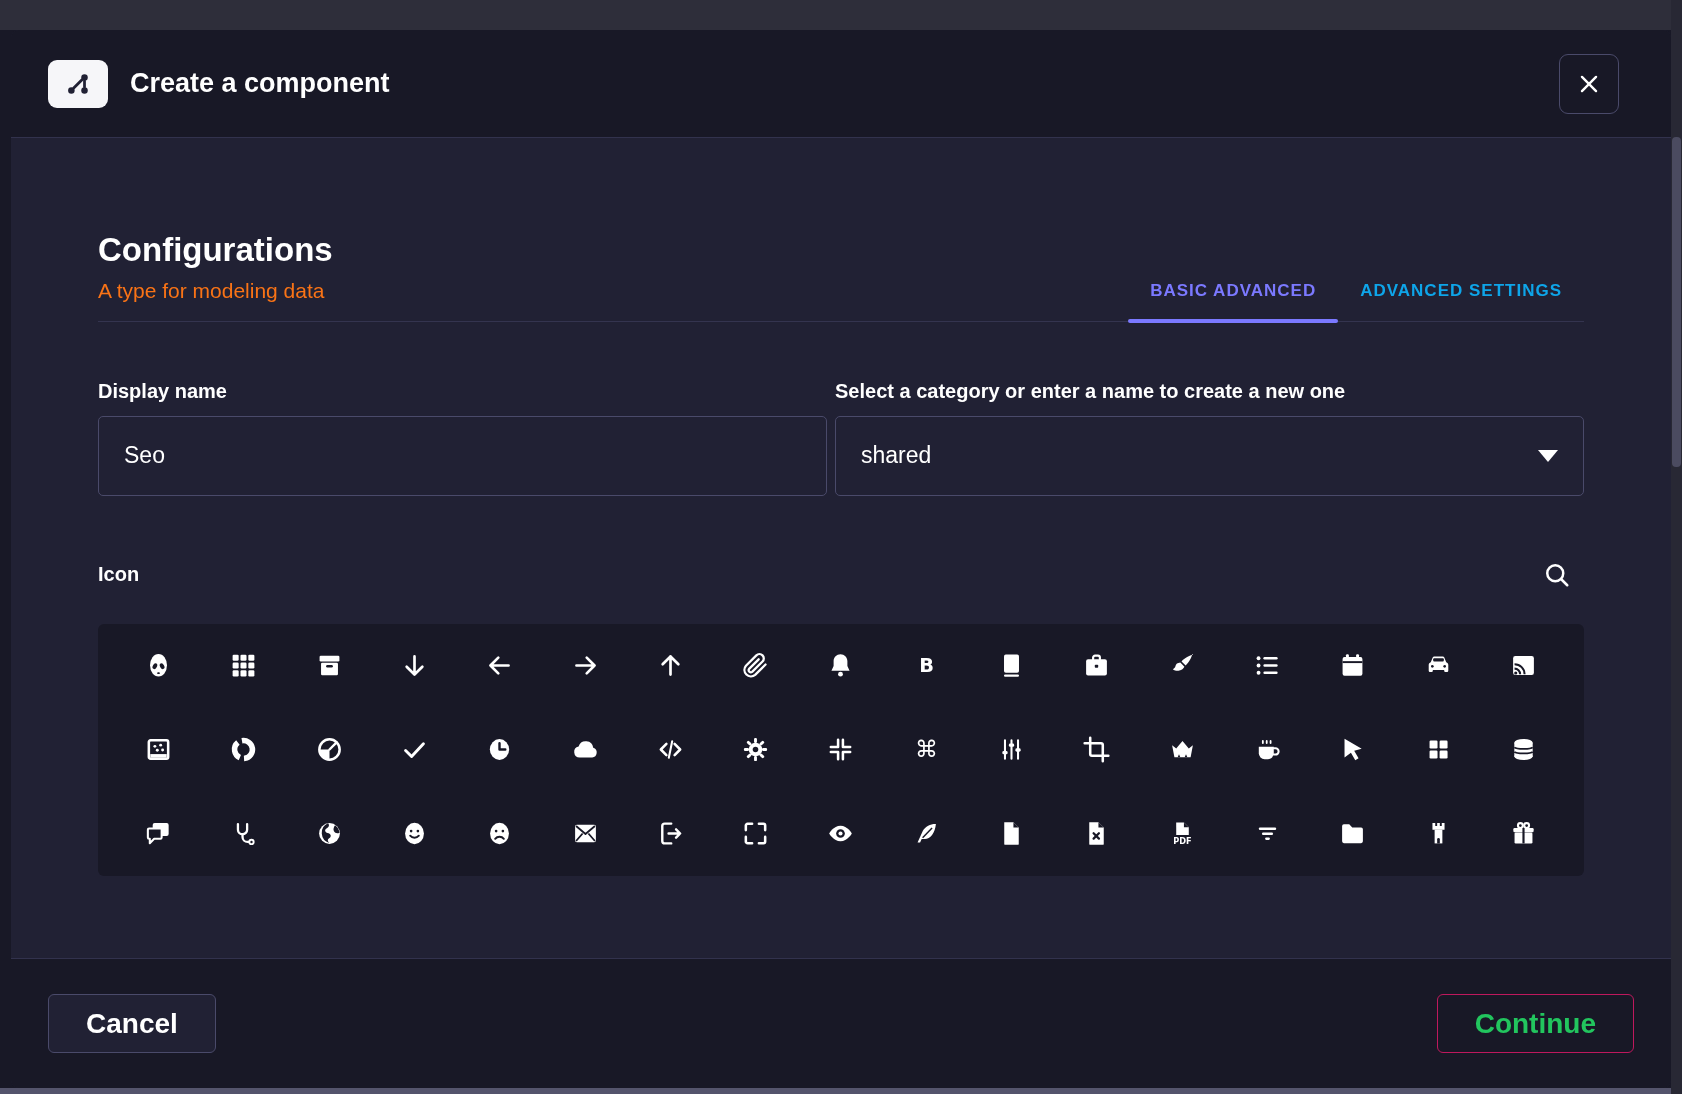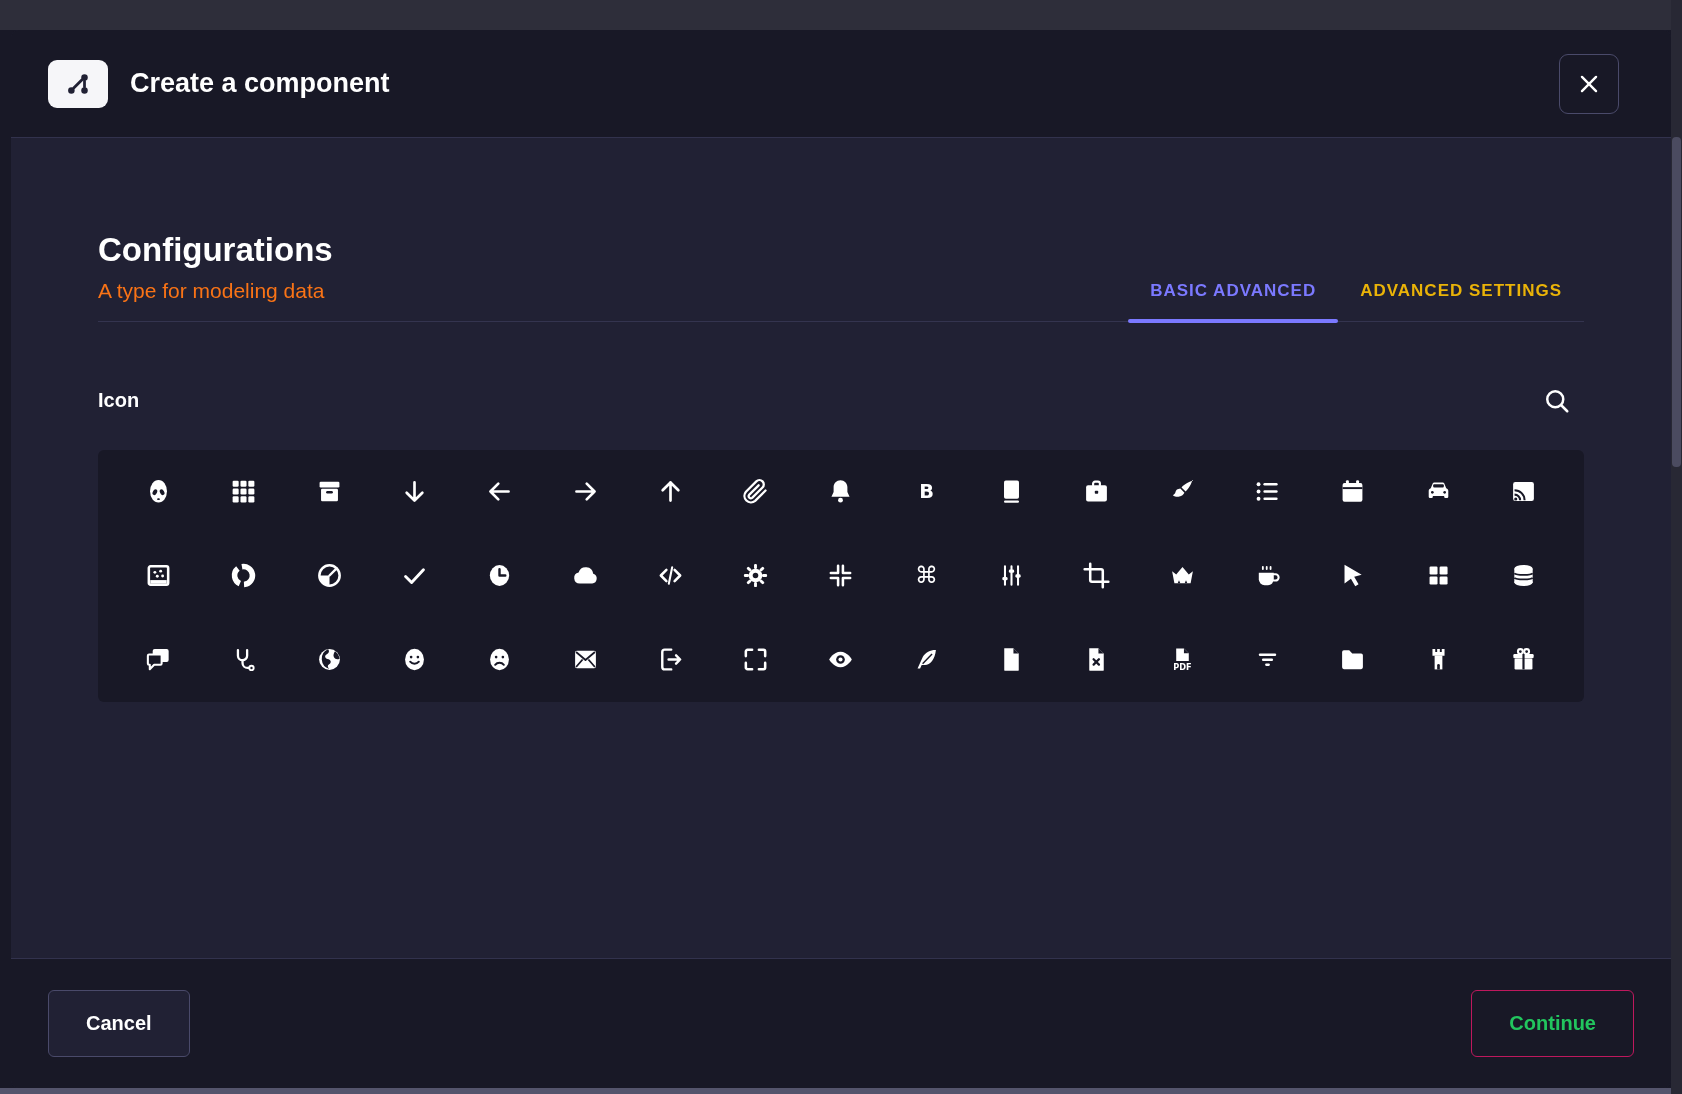--- a/index.html
+++ b/index.html
@@ -28,21 +28,21 @@
   .modal-body { flex:1 1 auto; background:#212134; padding:92px 87px 0; }
 
   .section-head { display:flex; justify-content:space-between; align-items:flex-end;
                   border-bottom:1px solid #34344f; }
   .heading-block { padding-bottom:18px; }
   .page-heading { color:#ffffff; font-size:33px; font-weight:700; line-height:1.2; }
   .page-subtitle { color:#f97316; font-size:21px; margin-top:9px; }
 
   .tabs { display:flex; }
   .tab { font-size:17px; font-weight:700; letter-spacing:1px; padding:14px 22px 20px; cursor:pointer;
-         color:#eab308; position:relative; background:none; border:none;
+         color:#0ea5e9; position:relative; background:none; border:none;
          font-family:"Liberation Sans","DejaVu Sans",sans-serif; }
   .tab.active { color:#7b79ff; }
   .tab.active::after { content:""; position:absolute; left:0; right:0; bottom:-2px; height:4px;
                        background:#7b79ff; border-radius:2px; }
 
   .form-row { display:grid; grid-template-columns:729px 749px; column-gap:8px; margin-top:58px; }
   .field-label { display:block; color:#ffffff; font-size:20px; font-weight:700; margin-bottom:13px; }
   .text-input, .select-box { width:100%; height:80px; background:transparent; border:1px solid #4a4a6a;
         border-radius:5px; color:#ffffff; font-size:23px; padding:0 25px;
         font-family:"Liberation Sans","DejaVu Sans",sans-serif; }
@@ -57,21 +57,21 @@
 
   .icon-grid { margin-top:34px; background:#181826; border-radius:6px; padding:0 18px;
                display:grid; grid-template-columns:repeat(17,1fr); grid-auto-rows:84px;
                justify-items:center; align-items:center; }
   .icon-cell { background:none; border:none; cursor:pointer; width:52px; height:52px;
                display:flex; align-items:center; justify-content:center; border-radius:4px; }
 
   
   .modal-footer { flex:0 0 auto; height:130px; background:#181826; border-top:1px solid #32324d;
                   display:flex; align-items:center; justify-content:space-between; padding:0 37px; }
-  .btn { height:67px; border-radius:6px; font-size:20px; font-weight:700; padding:0 37px; cursor:pointer;
+  .btn { height:59px; border-radius:6px; font-size:28px; font-weight:700; padding:0 37px; cursor:pointer;
          font-family:"Liberation Sans","DejaVu Sans",sans-serif; }
   .btn-cancel { background:#212134; border:1px solid #4a4a6a; color:#ffffff; }
   .btn-continue { background:transparent; border:1px solid #be185d; color:#22c55e; }
 </style>
 </head>
 <body>
 
 <div class="strip-top"></div>
 <div class="strip-bottom"></div>
 <div class="strip-right"></div>
@@ -107,20 +107,33 @@
       <div class="heading-block">
         <div class="page-heading">Configurations</div>
         <div class="page-subtitle">A type for modeling data</div>
       </div>
       <div class="tabs">
         <button class="tab active">BASIC ADVANCED</button>
         <button class="tab">ADVANCED SETTINGS</button>
       </div>
     </div>
 
+    <div class="form-row">
+      <div>
+        <label class="field-label">Display name</label>
+        <input class="text-input" type="text" value="Seo" style="">
+      </div>
+      <div>
+        <label class="field-label">Select a category or enter a name to create a new one</label>
+        <div class="select-box">
+          <span>shared</span>
+          <span class="caret-down"></span>
+        </div>
+      </div>
+    </div>
 
     <div class="icon-head">
       <span class="icon-label">Icon</span>
       <button class="icon-search-btn">
         <svg width="30" height="30" viewBox="0 0 24 24">
           <circle cx="10.6" cy="10.6" r="6.4" fill="none" stroke="#ffffff" stroke-width="2"></circle>
           <path d="M15.4 15.4L20.2 20.2" stroke="#ffffff" stroke-width="2" stroke-linecap="round"></path>
         </svg>
       </button>
     </div>

